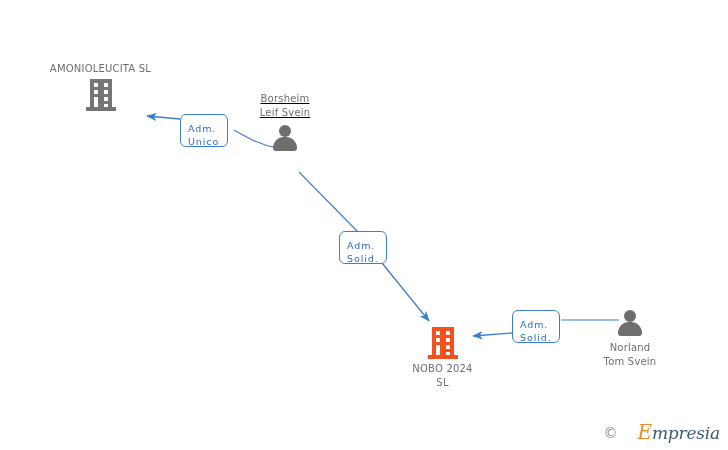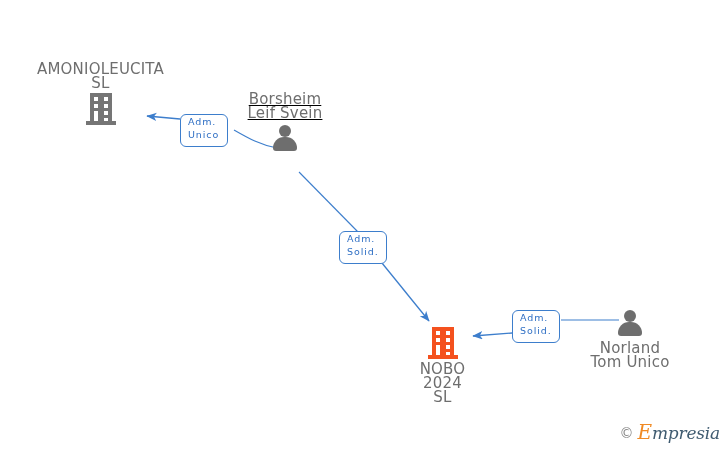--- a/index.html
+++ b/index.html
@@ -29,21 +29,21 @@
 
   
   .node {
     position: absolute;
     display: flex;
     flex-direction: column;
     align-items: center;
   }
   .node-label {
     color: #6e6e6e;
-    font-size: 15px;
+    font-size: 10px;
     line-height: 14px;
     text-align: center;
     white-space: pre-line;
     letter-spacing: 0.2px;
   }
   .node-label.above { margin-bottom: 3px; }
   .node-label.below { margin-top: 3px; }
 
   
   .building {
@@ -115,21 +115,21 @@
     position: absolute;
     box-sizing: border-box;
     border: 1.4px solid #3d7ecc;
     border-radius: 6px;
     background: #ffffff;
     color: #2f6fc4;
     font-size: 9.5px;
     line-height: 13px;
     letter-spacing: 0.9px;
     text-align: left;
-    padding: 0 7px;
+    padding: 7px 7px;
     white-space: pre-line;
     font-family: "DejaVu Sans", "Liberation Sans", sans-serif;
   }
 
   
   #watermark {
     position: absolute;
     right: 8px;
     bottom: 8px;
     display: flex;
@@ -142,20 +142,21 @@
     font-size: 14px;
     line-height: 14px;
   }
   #watermark .brand {
     font-family: "DejaVu Serif", "Liberation Serif", serif;
     font-style: italic;
     font-size: 17px;
     line-height: 17px;
     color: #3f5b70;
     letter-spacing: -0.2px;
+    margin-left: 16px;
   }
   #watermark .brand .cap { color: #f08a24; font-size: 20px; }
 </style>
 </head>
 <body>
 
 <div id="canvas">
 
   <svg id="edges" viewBox="0 0 728 450" width="728" height="450" xmlns="http://www.w3.org/2000/svg">
     <defs>
@@ -215,21 +216,21 @@
     <div class="node-label below">NOBO 2024
 SL</div>
   </div>
 
   <div class="node" style="left:590px; top:308px; width:80px;">
     <div class="person">
       <div class="head"></div>
       <div class="torso"></div>
     </div>
     <div class="node-label below">Norland
-Tom Unico</div>
+Tom Svein</div>
   </div>
 
   <div class="chip" style="left:180px; top:114px; width:48px; height:33px;">Adm.
 Unico</div>
 
   <div class="chip" style="left:339px; top:231px; width:48px; height:33px;">Adm.
 Solid.</div>
 
   <div class="chip" style="left:512px; top:310px; width:48px; height:33px;">Adm.
 Solid.</div>

